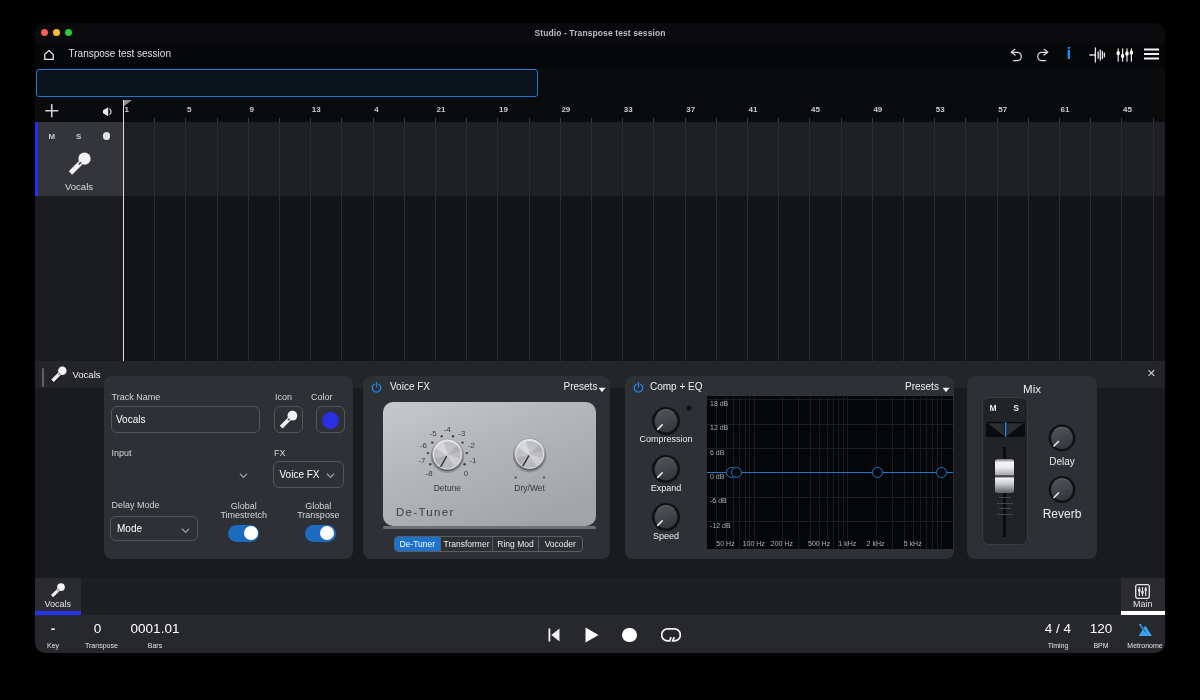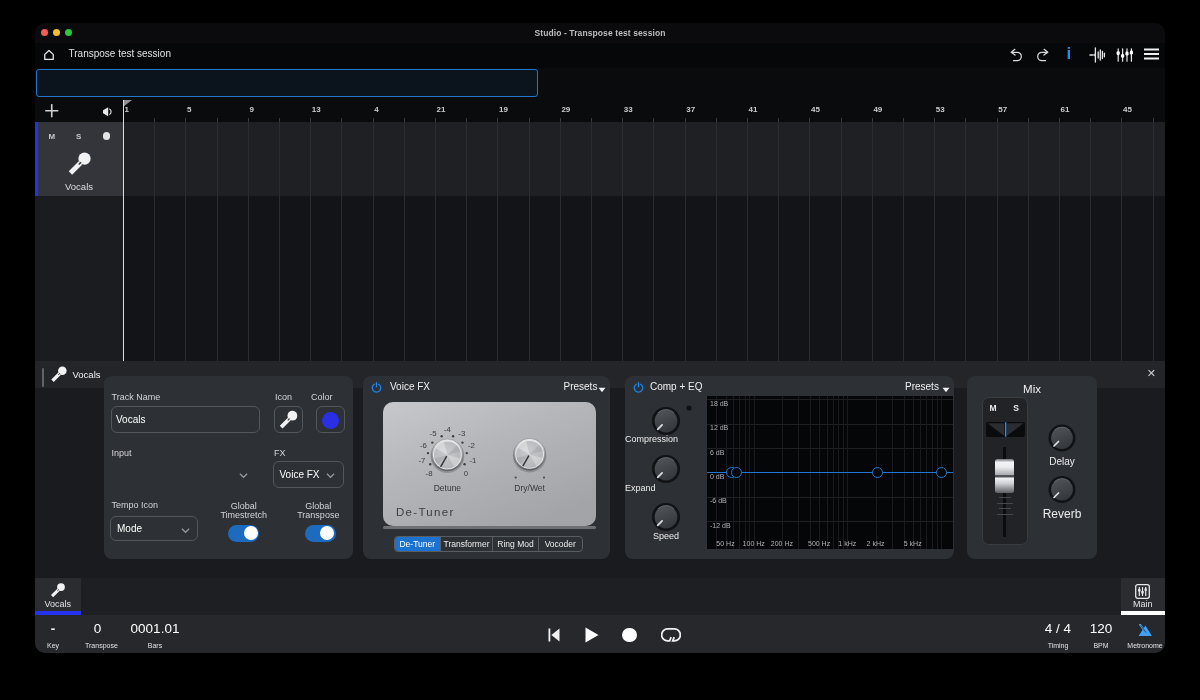--- a/index.html
+++ b/index.html
@@ -261,21 +261,21 @@
         <div class="abs" style="left:217.5px;top:35.5px;width:17px;height:17px;border-radius:50%;background:#2b2fe4"></div>
         <div class="flab" style="left:7.5px;top:71.5px">Input</div>
         <svg class="chev" style="left:135px;top:95px" viewBox="0 0 10 6">
           <path d="M1 1 L5 5 L9 1" fill="none" stroke="#94979c" stroke-width="1.4"></path>
         </svg>
         <div class="flab" style="left:170px;top:71.5px">FX</div>
         <div class="fbox" style="left:168.5px;top:85px;width:71.5px;height:26.5px;line-height:25px;padding-left:6px">Voice FX</div>
         <svg class="chev" style="left:222px;top:95px" viewBox="0 0 10 6">
           <path d="M1 1 L5 5 L9 1" fill="none" stroke="#94979c" stroke-width="1.4"></path>
         </svg>
-        <div class="flab" style="left:7.5px;top:123.5px">Tempo Icon</div>
+        <div class="flab" style="left:7.5px;top:123.5px">Delay Mode</div>
         <div class="fbox" style="left:6px;top:140px;width:88px;height:25px;line-height:23px;padding-left:6px">Mode</div>
         <svg class="chev" style="left:76.5px;top:149.5px" viewBox="0 0 10 6">
           <path d="M1 1 L5 5 L9 1" fill="none" stroke="#94979c" stroke-width="1.4"></path>
         </svg>
         <div class="flab" style="left:104.8px;top:125.5px;width:70px;text-align:center;line-height:9px">Global<br>Timestretch</div>
         <div class="tog" style="left:124.3px;top:148.5px">
           <div class="kn"></div>
         </div>
         <div class="flab" style="left:179.3px;top:125.5px;width:70px;text-align:center;line-height:9px">Global<br>Transpose</div>
         <div class="tog" style="left:200.5px;top:148.5px">
@@ -383,22 +383,22 @@
           <circle cx="41" cy="93" r="14" fill="#111215"></circle>
 <circle cx="41" cy="93" r="11.4" fill="url(#dkface)"></circle>
 <path d="M32.9 84.9 A11.4 11.4 0 0 1 49.1 84.9" fill="none" stroke="#63666b" stroke-width="0.9"></path>
 <line x1="32.7" y1="101.3" x2="37.1" y2="96.9" stroke="#dfe1e4" stroke-width="1.7" stroke-linecap="round"></line>
           <circle cx="41" cy="141" r="14" fill="#111215"></circle>
 <circle cx="41" cy="141" r="11.4" fill="url(#dkface)"></circle>
 <path d="M32.9 132.9 A11.4 11.4 0 0 1 49.1 132.9" fill="none" stroke="#63666b" stroke-width="0.9"></path>
 <line x1="32.7" y1="149.3" x2="37.1" y2="144.9" stroke="#dfe1e4" stroke-width="1.7" stroke-linecap="round"></line>
           <circle cx="64" cy="32" r="2.6" fill="#101113"></circle>
         </svg>
-        <div class="flab" style="left:0;top:58px;width:82px;color:#ececee">Compression</div>
-        <div class="flab" style="left:0;top:107px;width:82px;color:#ececee">Expand</div>
+        <div class="flab" style="left:0;top:58px;width:82px;text-align:center;color:#ececee">Compression</div>
+        <div class="flab" style="left:0;top:107px;width:82px;text-align:center;color:#ececee">Expand</div>
         <div class="flab" style="left:0;top:155px;width:82px;text-align:center;color:#ececee">Speed</div>
         <div class="abs" style="left:82px;top:19.5px;width:246px;height:153px;background:#050608"></div>
         <div class="eqh" style="top:23.3px"></div>
         <div class="eqlab" style="left:85px;top:23.6px">18 dB</div>
         <div class="eqh" style="top:47.7px"></div>
         <div class="eqlab" style="left:85px;top:48.0px">12 dB</div>
         <div class="eqh" style="top:72.2px"></div>
         <div class="eqlab" style="left:85px;top:72.5px">6 dB</div>
         <div class="eqh" style="top:96.2px"></div>
         <div class="eqlab" style="left:85px;top:96.5px">0 dB</div>

